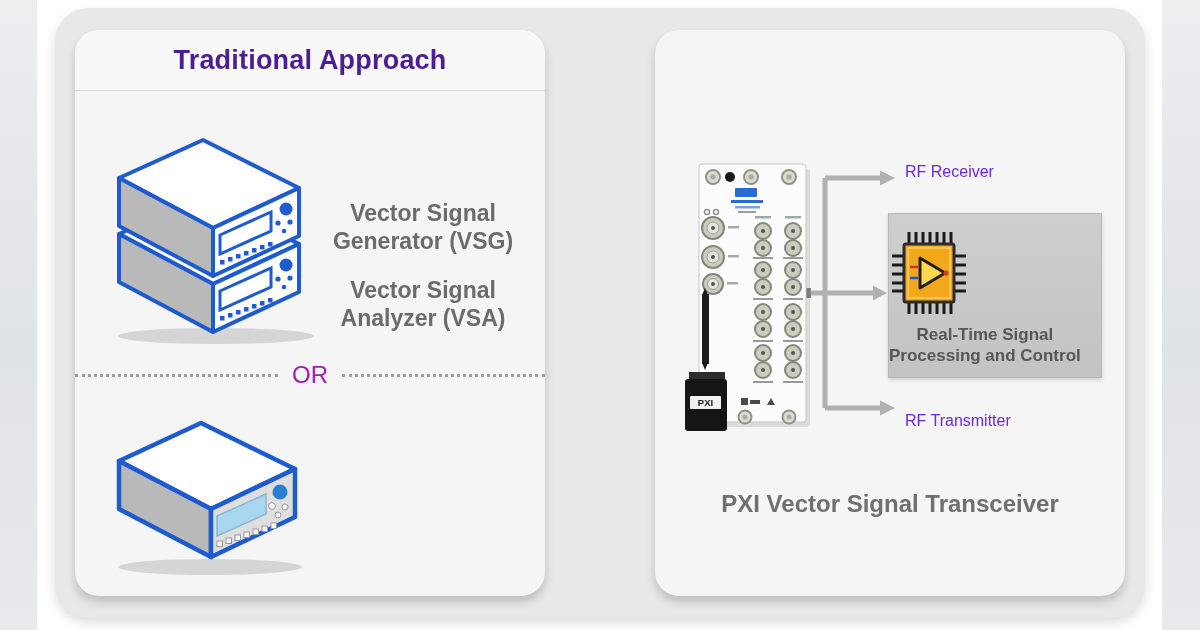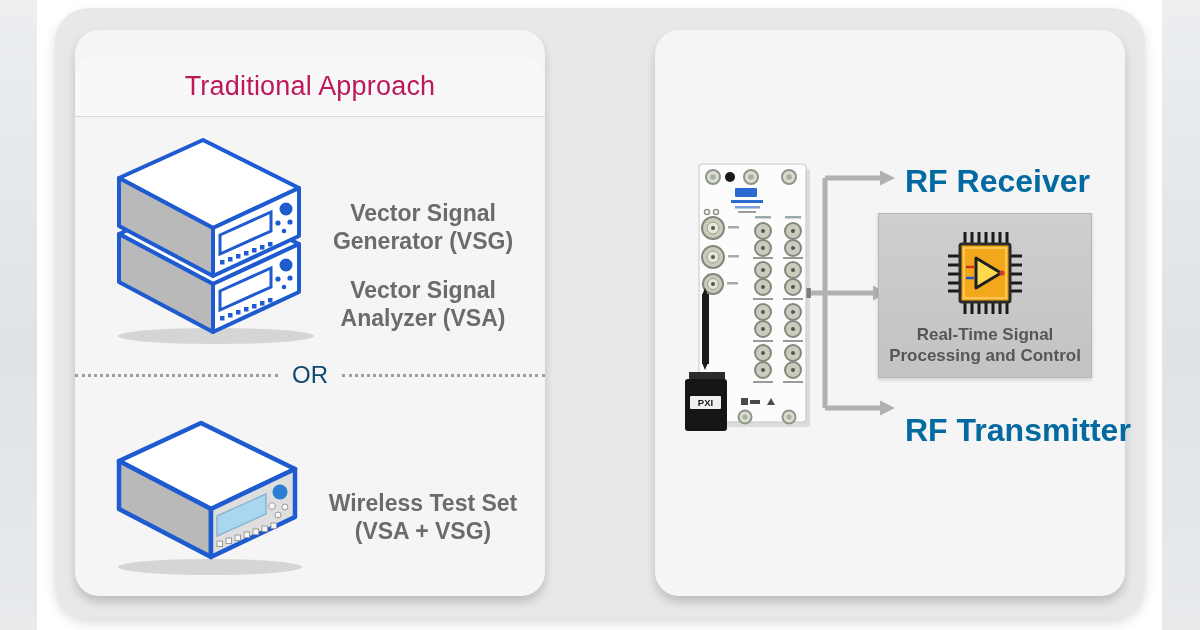--- a/index.html
+++ b/index.html
@@ -16,35 +16,35 @@
   }
   .panel{
     position:absolute;top:22px;width:470px;height:566px;border-radius:24px;
     background:#f5f5f5;box-shadow:0 6px 10px rgba(0,0,0,.18);
   }
   .panel.traditional{left:20px;}
   .panel.software{left:600px;}
   .panel-header{
     height:60px;border-bottom:1px solid #d9d9d9;border-radius:24px 24px 0 0;
     background:#f8f8f8;display:flex;align-items:center;justify-content:center;
-    font-size:27px;font-weight:400;color:#be185d;letter-spacing:.2px;margin-top:26px;
+    font-size:27px;font-weight:700;color:#4c1d95;letter-spacing:.2px;
   }
   .inst-label{
     position:absolute;width:230px;text-align:center;white-space:pre-line;
     font-size:23px;line-height:28px;font-weight:700;color:#6b6b6b;margin-top:24px;
   }
   .or-row{position:absolute;left:0;top:331px;width:470px;display:flex;align-items:center;}
   .or-dots{flex:1;border-top:3px dotted #9e9e9e;height:0;}
-  .or-text{padding:0 14px;font-size:24px;color:#0c4a6e;font-weight:400;}
+  .or-text{padding:0 14px;font-size:24px;color:#a21caf;font-weight:400;}
   .svg-abs{position:absolute;}
-  .rf-label{position:absolute;font-size:32px;font-weight:700;color:#0369a1;white-space:nowrap;}
+  .rf-label{position:absolute;font-size:16px;font-weight:400;color:#6d28d9;white-space:nowrap;}
   .proc-box{
-    position:absolute;left:223px;top:183px;width:212px;height:163px;
+    position:absolute;left:233px;top:183px;width:212px;height:163px;
     background:linear-gradient(180deg,#cecece,#c3c3c3);border:1px solid #b7b7b7;
-    box-shadow:0 2px 4px rgba(0,0,0,.15);display:flex;flex-direction:column;align-items:center;
+    box-shadow:0 2px 4px rgba(0,0,0,.15);display:flex;flex-direction:column;align-items:flex-start;
   }
   .proc-label{
     margin-top:4px;text-align:center;white-space:pre-line;
     font-size:17px;line-height:21px;font-weight:700;color:#565656;
   }
   .caption{
     position:absolute;left:0;top:460px;width:470px;text-align:center;
     font-size:24px;font-weight:700;color:#6f6f6f;
   }
 </style>
@@ -129,22 +129,20 @@
           <rect x="112" y="126" width="5.5" height="5.5"></rect>
             <rect x="121" y="123" width="5.5" height="5.5"></rect>
           <rect x="130" y="120" width="5.5" height="5.5"></rect>
             <rect x="139" y="117" width="5.5" height="5.5"></rect>
           <rect x="148" y="114" width="5.5" height="5.5"></rect>
             <rect x="157" y="111" width="5.5" height="5.5"></rect>
           <rect x="166" y="108" width="5.5" height="5.5"></rect>
         </g>
       </svg>
 
-      <div class="inst-label" style="left:233px;top:435px;">Wireless Test Set
-(VSA + VSG)</div>
     </div>
 
     <div class="panel software">
 
       <svg class="svg-abs" style="left:0;top:0;" width="470" height="566" viewBox="0 0 470 566">
         <g stroke="#b1b1b1" stroke-width="5" fill="none">
           <path d="M152,263 H170"></path>
           <path d="M170,148 V378"></path>
           <path d="M170,148 H227"></path>
           <path d="M170,263 H220"></path>
@@ -317,15 +315,16 @@
           <line x1="21" y1="50" x2="29" y2="50" stroke="#2255cc" stroke-width="2.5"></line>
           <path d="M31,30 L56,45 L31,60 Z" fill="#ffd84d" stroke="#1f1f1f" stroke-width="3" stroke-linejoin="round"></path>
           <circle cx="57" cy="45" r="2.6" fill="#d13b22"></circle>
         </svg>
         <div class="proc-label">Real-Time Signal
 Processing and Control</div>
       </div>
 
       <div class="rf-label" style="left:250px;top:366px;margin-top:16px;">RF Transmitter</div>
 
+      <div class="caption">PXI Vector Signal Transceiver</div>
     </div>
   </div>
 </div>
 
 </body></html>

